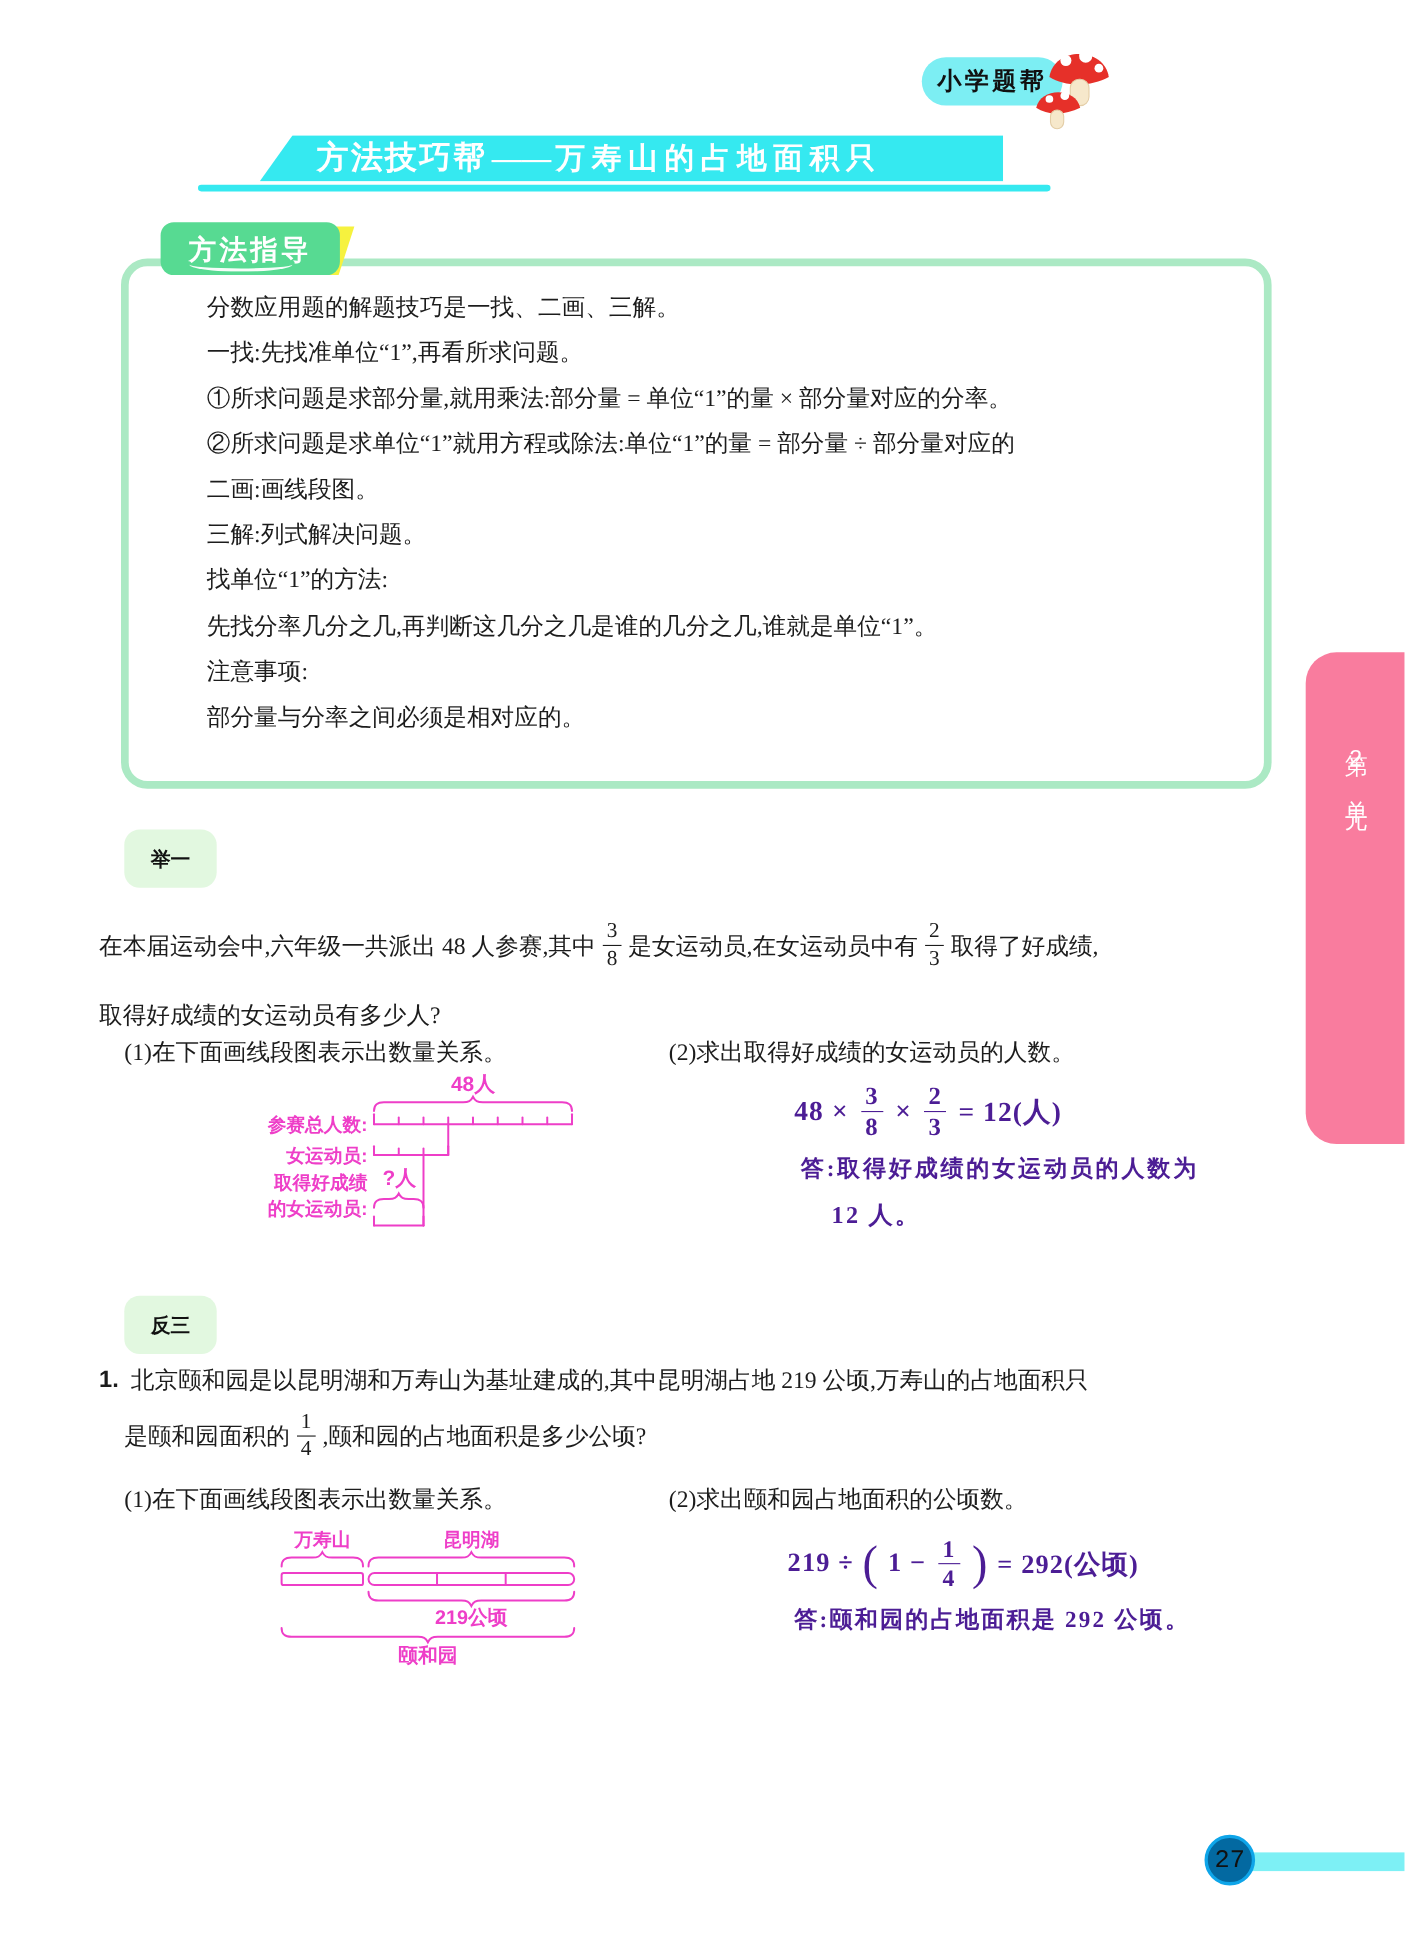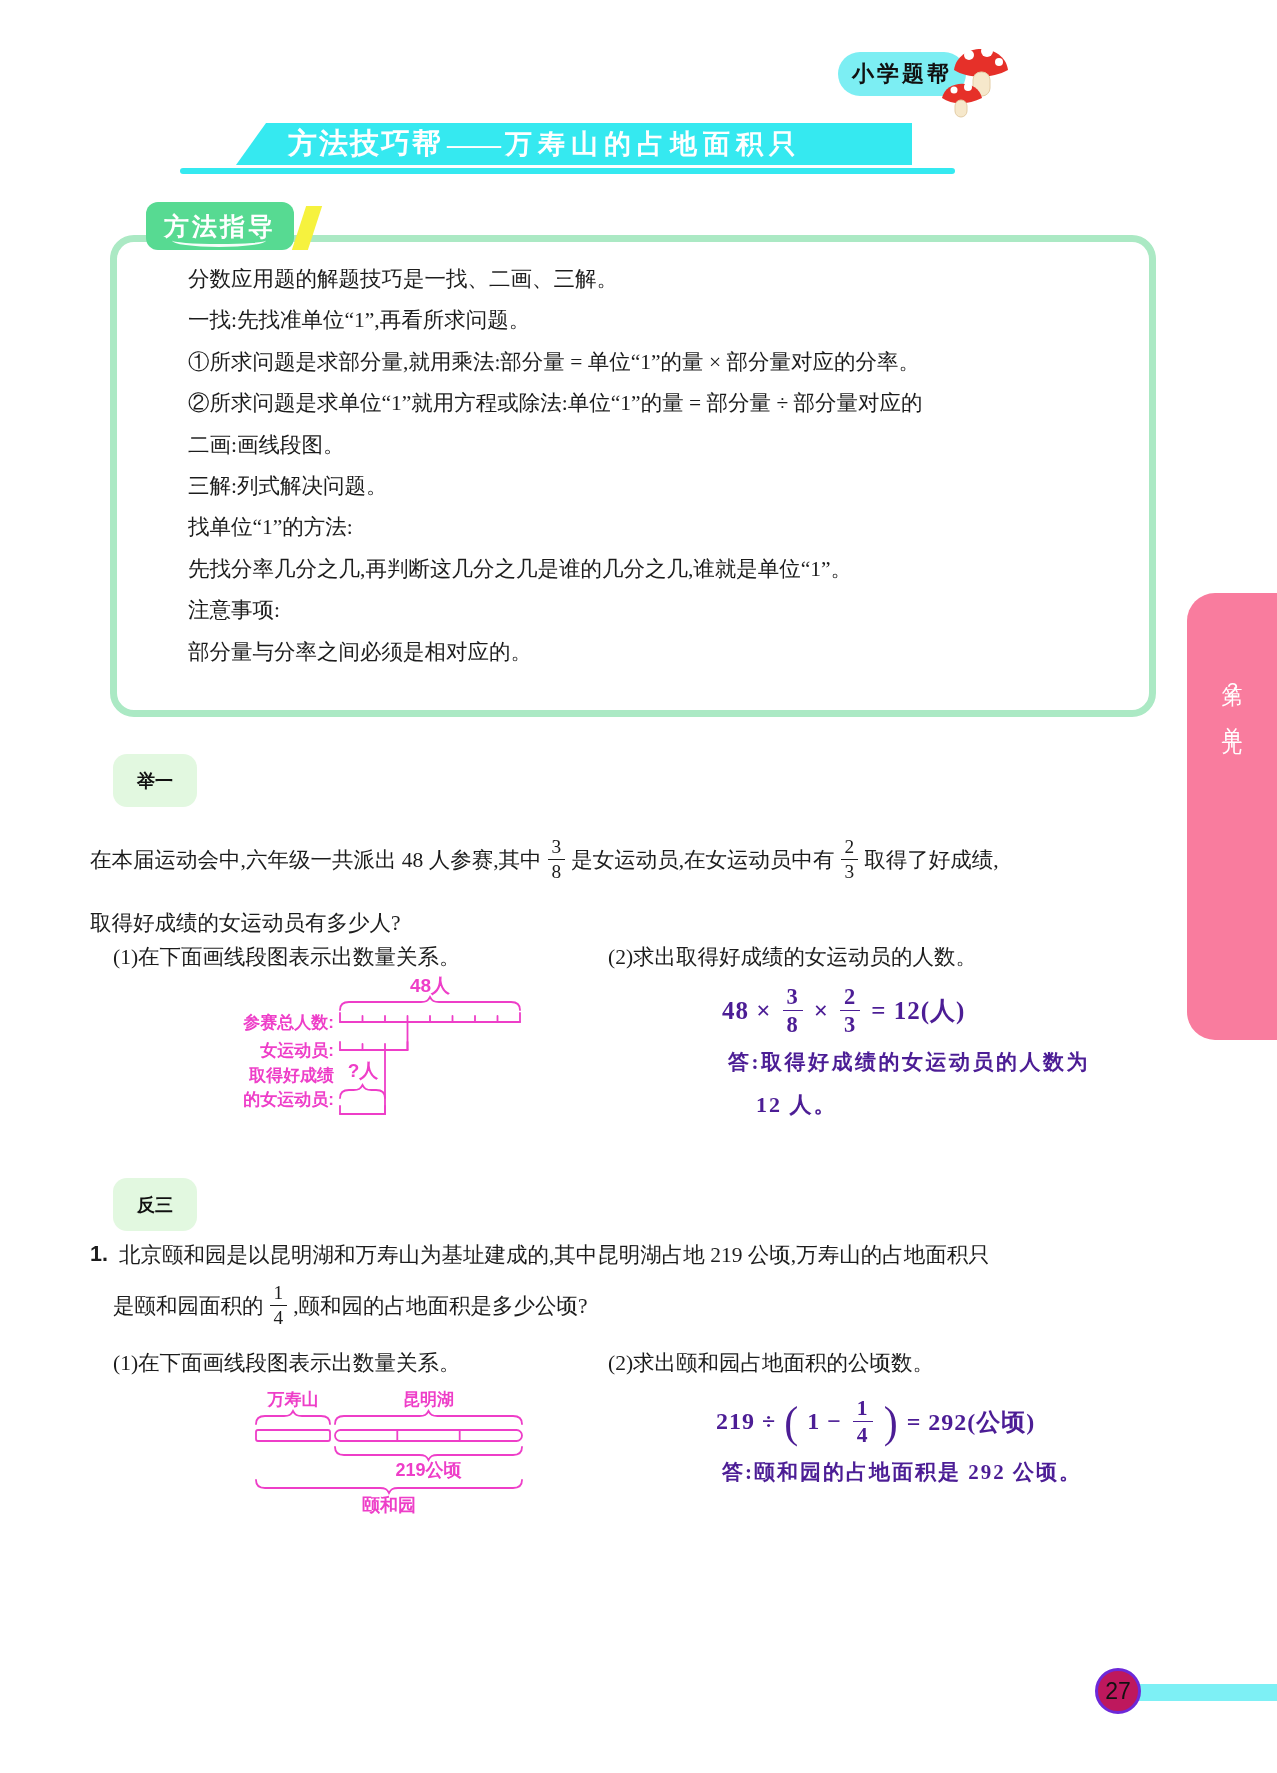--- a/index.html
+++ b/index.html
@@ -30,21 +30,21 @@
   .bt3 { font-family:"Liberation Serif",serif; font-weight:bold; font-size:27px; letter-spacing:6px; }
 
   
   .guide-box {
     position:absolute; left:110px; top:235px; width:1046px; height:482px;
     border:7px solid #abe9c4; border-radius:24px; box-sizing:border-box; background:#fff;
   }
   .guide-slash { position:absolute; left:299px; top:206px; width:16px; height:44px;
     background:#f6f23e; transform:skewX(-18deg); z-index:2; }
   .guide-tab {
-    position:absolute; left:146px; top:202px; width:148px; height:48px;
+    position:absolute; left:146px; top:202px; width:163px; height:48px;
     background:#57da92; border-radius:12px; color:#fff; z-index:3;
     font-family:"Liberation Sans",sans-serif; font-weight:bold; font-size:25px;
     letter-spacing:3px; display:flex; align-items:center; justify-content:center;
   }
   .tab-wave { position:absolute; left:26px; bottom:3px; width:94px; height:10px;
     border-bottom:3px solid rgba(255,255,255,.95); border-radius:50%; }
   .guide-text { position:absolute; left:146px; top:259px; width:978px;
     font-size:21.5px; line-height:41.4px; z-index:4; }
   .gl.ind { padding-left:42px; }
 
@@ -96,24 +96,24 @@
   .side-tab {
     position:absolute; right:0; top:593px; width:90px; height:447px;
     background:#f97c9e; border-radius:28px 0 0 28px;
     display:flex; justify-content:center; box-sizing:border-box; padding-top:76px;
   }
   .vtext { writing-mode:vertical-rl; text-orientation:upright; color:#fff;
     font-family:"Liberation Sans",sans-serif; font-size:21px; letter-spacing:9px; }
 
   .pg-bar { position:absolute; left:1118px; top:1684px; width:159px; height:17px; background:#7df0f5; }
   .pg-circle {
-    position:absolute; left:1095px; top:1668px; width:46px; height:46px; background:#be185d;
-    border:3px solid #6d28d9; border-radius:50%; box-sizing:border-box; z-index:2;
+    position:absolute; left:1095px; top:1668px; width:46px; height:46px; background:#0369a1;
+    border:3px solid #0ea5e9; border-radius:50%; box-sizing:border-box; z-index:2;
     display:flex; align-items:center; justify-content:center;
-    font-family:Liberation Sans, sans-serif; font-size:23px; color:#111;
+    font-family:Liberation Mono, monospace; font-size:23px; color:#111;
   }
 </style>
 </head>
 <body>
 
 <div class="top-badge">小学题帮</div>
 <svg class="mushrooms" viewBox="0 0 82 90">
   <path d="M14,40 C18,12 64,12 68,40 C52,49 28,49 14,40 Z" fill="#e63029"></path>
   <circle cx="29" cy="25" r="5" fill="#fff"></circle>
   <circle cx="47" cy="21" r="6" fill="#fff"></circle>

